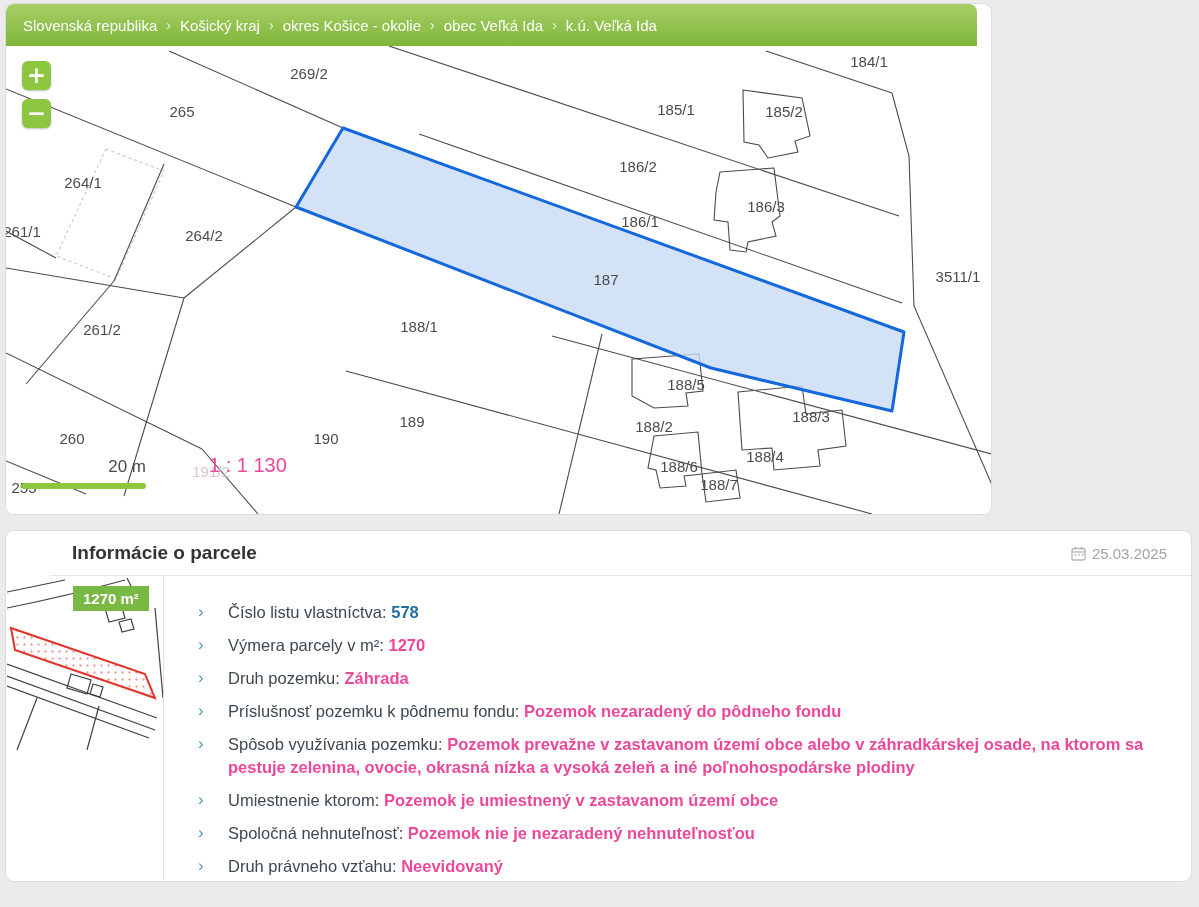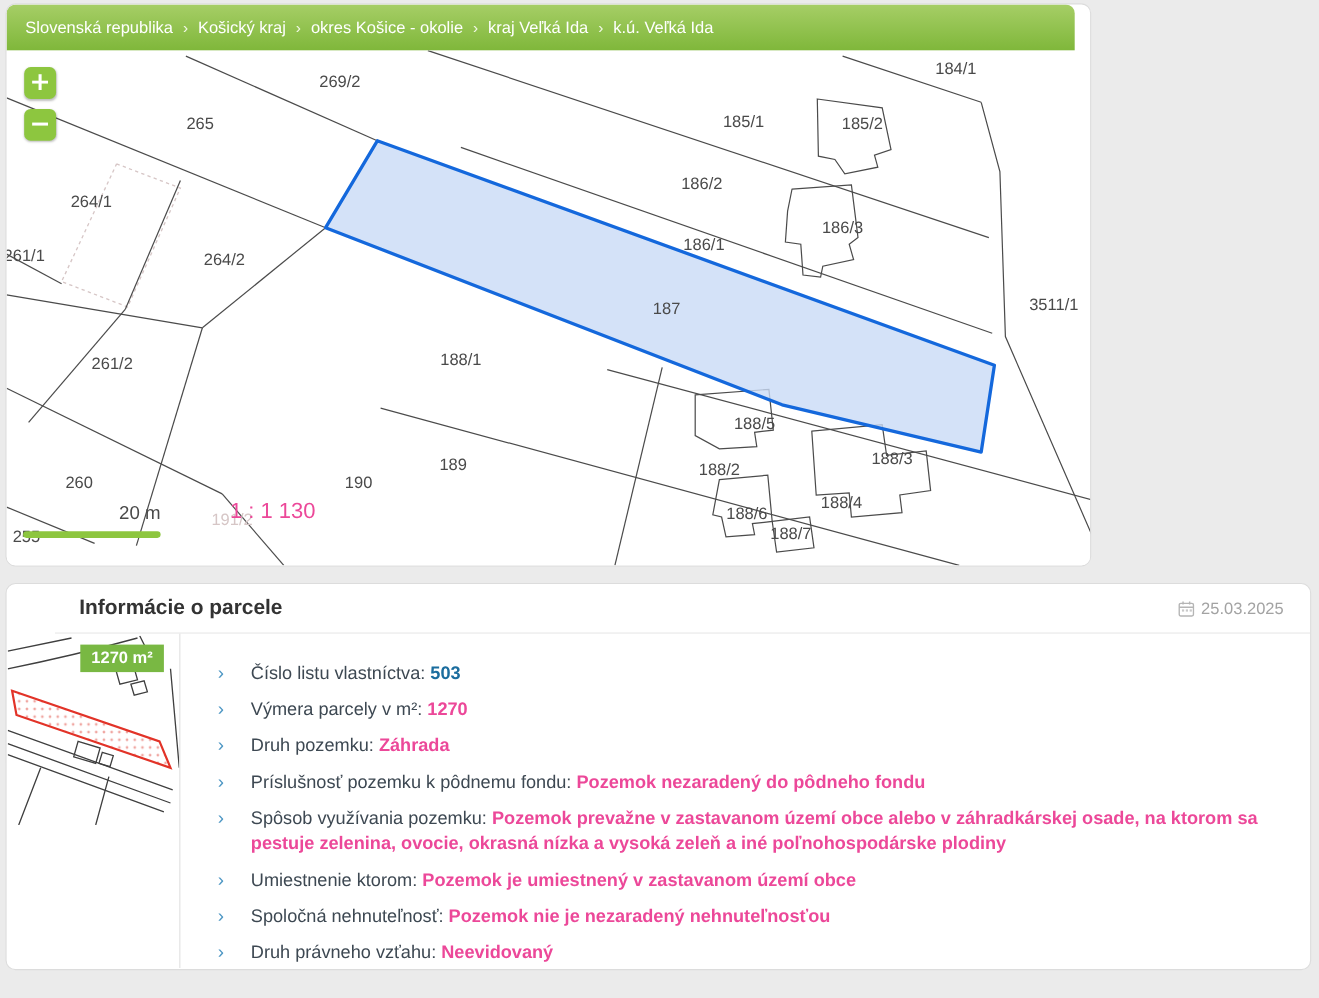--- a/index.html
+++ b/index.html
@@ -61,21 +61,21 @@
 <body>
 
 <div class="card" id="map-card">
   <div id="breadcrumb-bar">
       <span class="crumb">Slovenská republika</span>
       <span class="crumb-sep">›</span>
       <span class="crumb">Košický kraj</span>
       <span class="crumb-sep">›</span>
       <span class="crumb">okres Košice - okolie</span>
       <span class="crumb-sep">›</span>
-      <span class="crumb">kraj Veľká Ida</span>
+      <span class="crumb">obec Veľká Ida</span>
       <span class="crumb-sep">›</span>
       <span class="crumb">k.ú. Veľká Ida</span>
     </div>
 
   <div id="map-area">
     <svg id="map-svg" width="1186" height="468" viewBox="0 0 1186 468">
         <polyline points="100,103 158,125 110,233 50,210 100,103" fill="none" stroke="#d6c6c6" stroke-width="1.2" stroke-dasharray="3,3"></polyline>
         <polyline points="998,95 1040,130 1066,158" fill="none" stroke="#d6c6c6" stroke-width="1.2" stroke-dasharray="3,3"></polyline>
         <polyline points="1090,330 1160,365 1196,370" fill="none" stroke="#d6c6c6" stroke-width="1.2" stroke-dasharray="3,3"></polyline>
         <polyline points="1115,440 1187,448" fill="none" stroke="#d6c6c6" stroke-width="1.2" stroke-dasharray="3,3"></polyline>
@@ -259,21 +259,21 @@
       <path d="M0,86 L150,140 M0,98 L148,152 M0,108 L142,160"></path>
       <path d="M64,96 l20,6 l-4,14 l-20,-6 Z M86,106 l10,3 l-3,10 l-10,-3 Z"></path>
       <path d="M148,30 L156,120 M30,120 L10,172 M92,128 L80,172"></path>
     </g>
     <polygon points="4,50 138,96 148,120 8,72" fill="url(#redDots)" stroke="#e23328" stroke-width="2"></polygon>
   </svg>
   <div id="area-badge">1270 m²</div>
   <div id="info-vsep"></div>
 
   <div id="rows">
-      <div class="row"><span class="chev">›</span><span>Číslo listu vlastníctva: </span><span class="val link">503</span></div>
+      <div class="row"><span class="chev">›</span><span>Číslo listu vlastníctva: </span><span class="val link">578</span></div>
       <div class="row"><span class="chev">›</span><span>Výmera parcely v m²: </span><span class="val">1270</span></div>
       <div class="row"><span class="chev">›</span><span>Druh pozemku: </span><span class="val">Záhrada</span></div>
       <div class="row"><span class="chev">›</span><span>Príslušnosť pozemku k pôdnemu fondu: </span><span class="val">Pozemok nezaradený do pôdneho fondu</span></div>
       <div class="row"><span class="chev">›</span><span>Spôsob využívania pozemku: </span><span class="val">Pozemok prevažne v zastavanom území obce alebo v záhradkárskej osade, na ktorom sa pestuje zelenina, ovocie, okrasná nízka a vysoká zeleň a iné poľnohospodárske plodiny</span></div>
       <div class="row"><span class="chev">›</span><span>Umiestnenie ktorom: </span><span class="val">Pozemok je umiestnený v zastavanom území obce</span></div>
       <div class="row"><span class="chev">›</span><span>Spoločná nehnuteľnosť: </span><span class="val">Pozemok nie je nezaradený nehnuteľnosťou</span></div>
       <div class="row"><span class="chev">›</span><span>Druh právneho vzťahu: </span><span class="val">Neevidovaný</span></div>
     </div>
 </div>
 

